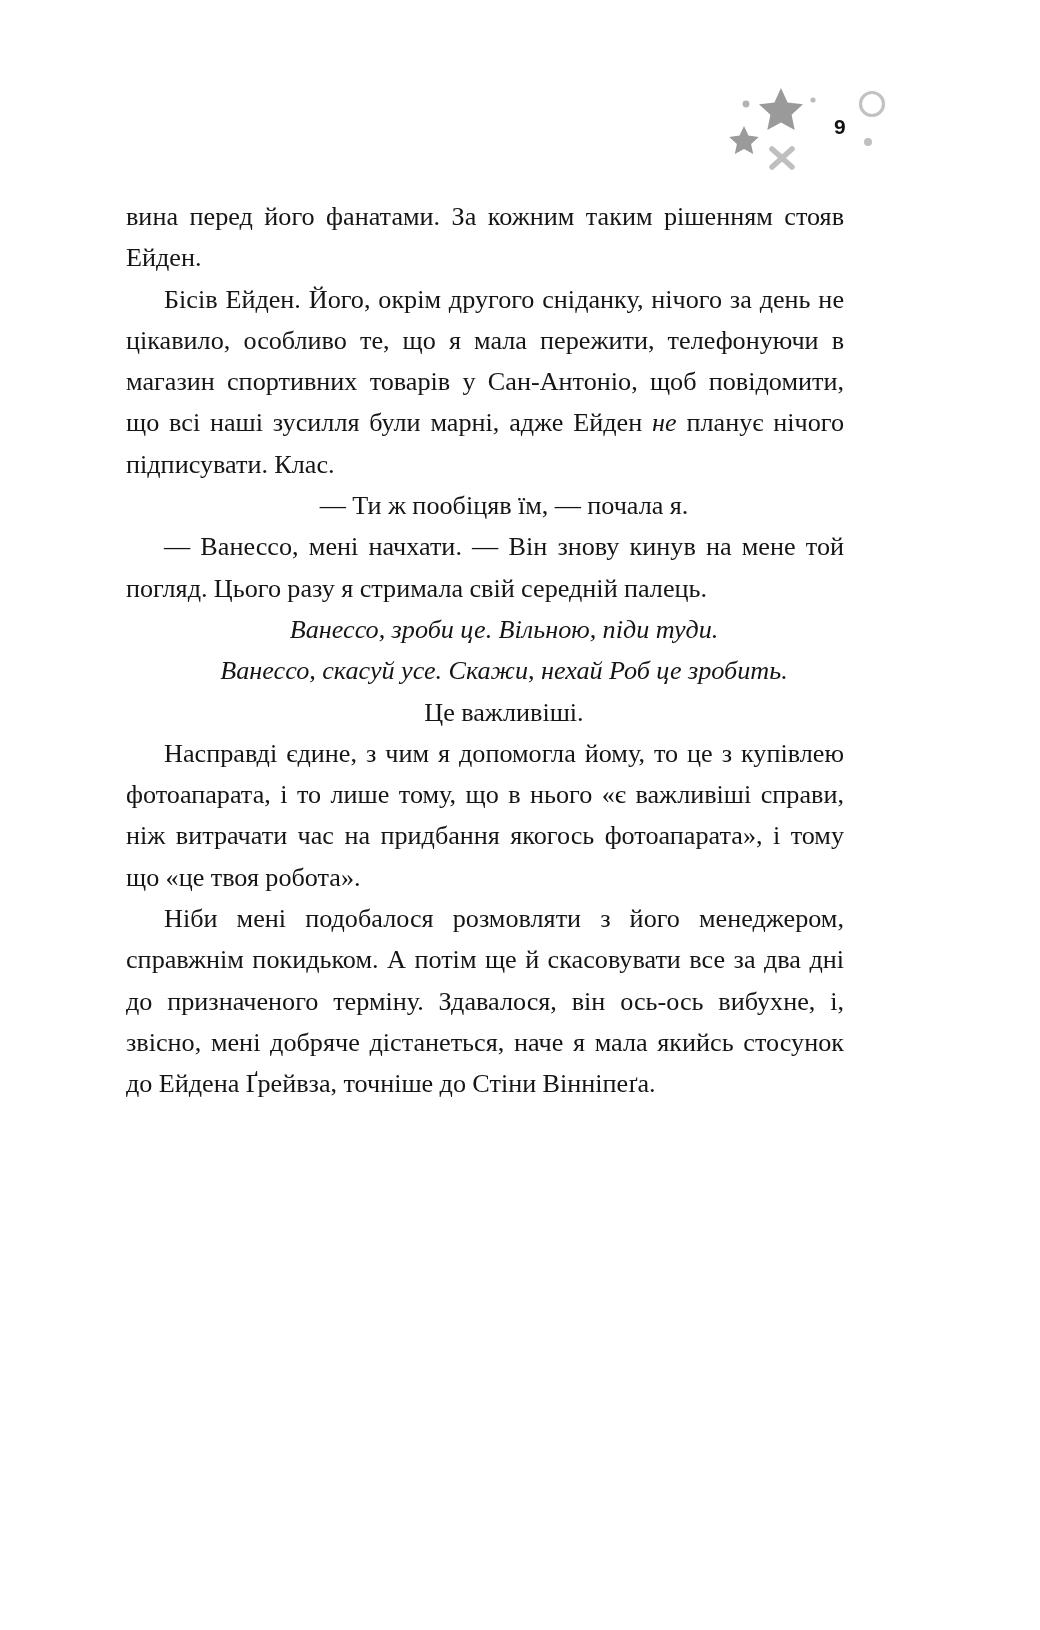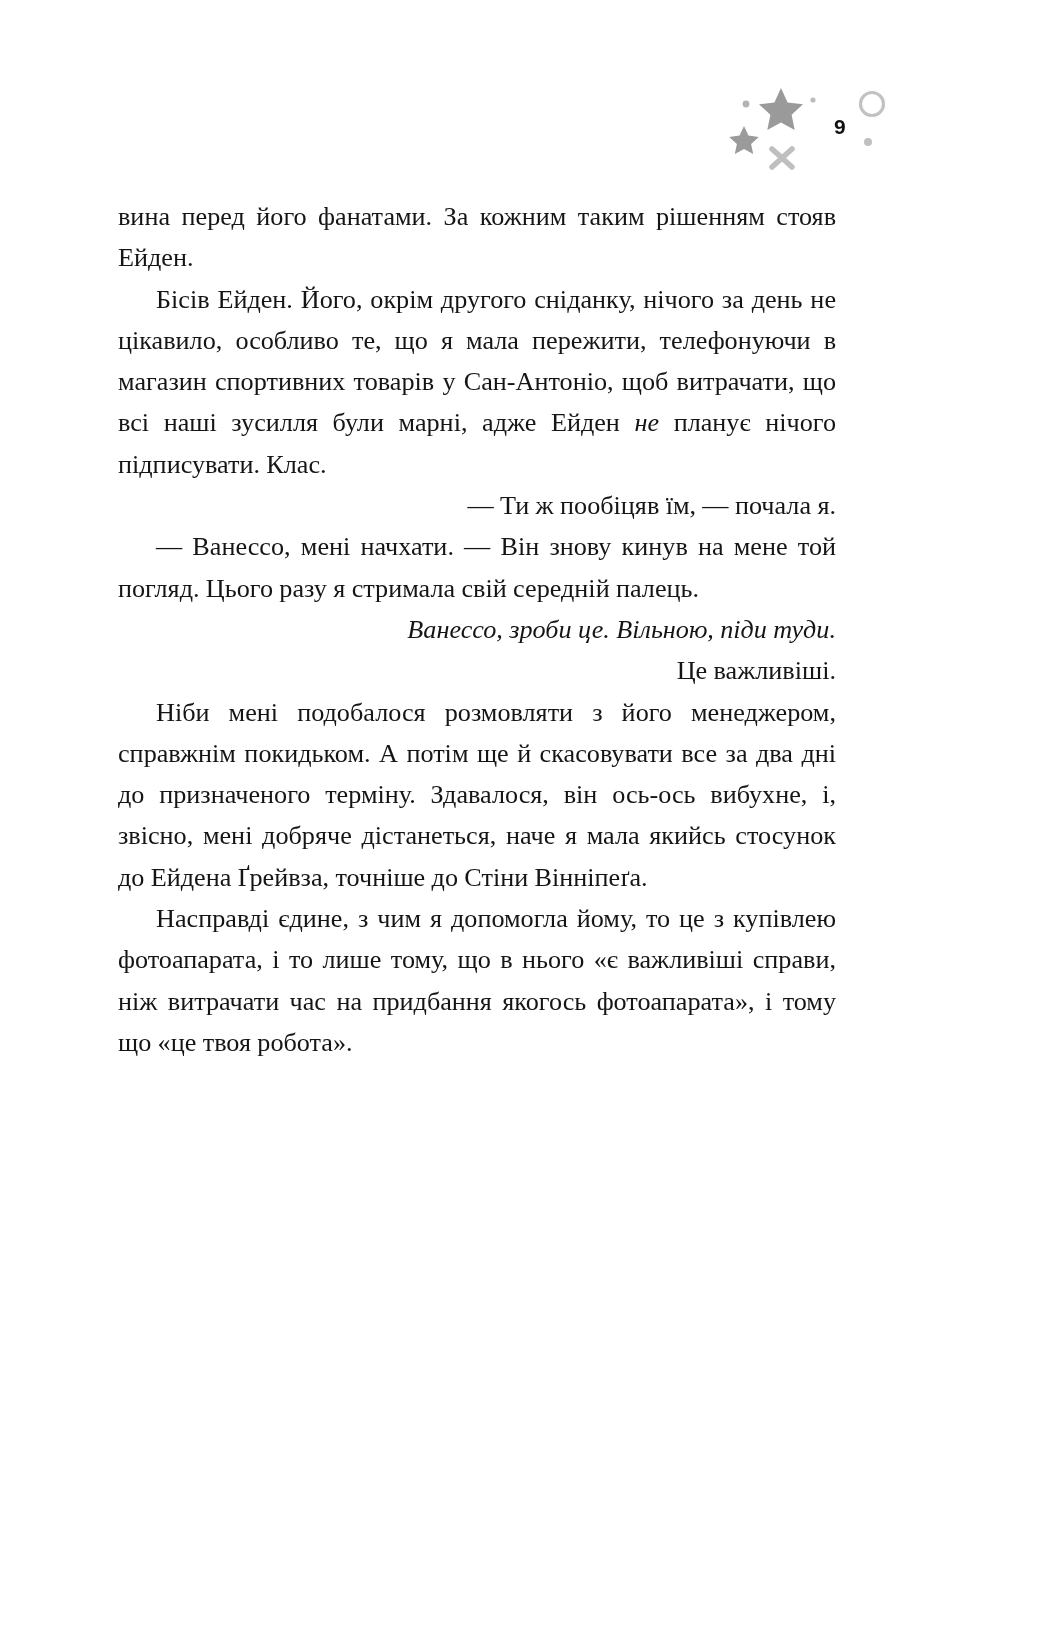--- a/index.html
+++ b/index.html
@@ -44,21 +44,21 @@
     font-size: 21px;
     font-weight: 600;
     color: #111111;
     letter-spacing: 0;
     line-height: 1;
   }
 
   
   .text-column {
     position: absolute;
-    left: 118px;
+    left: 126px;
     top: 196px;
     width: 718px;
   }
   p.para {
     margin: 0;
     font-size: 26.2px;
     line-height: 41.3px;
     text-align: justify;
     text-justify: inter-word;
     -webkit-hyphens: none;
@@ -66,21 +66,21 @@
     word-spacing: -0.2px;
   }
   p.para.indent {
     text-indent: 38px;
   }
   p.para.noindent {
     text-indent: 0;
   }
   
   p.para.flush {
-    text-align: right;
+    text-align: center;
   }
   em, .i {
     font-style: italic;
   }
 </style>
 </head>
 <body>
 
 <div class="page">
 
@@ -108,32 +108,33 @@
       </svg>
     </div>
 
     <div class="folio">9</div>
   </div>
 
   <div class="text-column">
 
     <p class="para noindent"><span>вина перед його фанатами. За кожним таким рішенням стояв Ейден.</span></p>
 
-    <p class="para indent"><span>Бісів Ейден. Його, окрім другого сніданку, нічого за день не цікавило, особливо те, що я мала пережити, телефонуючи в магазин спортивних товарів у Сан-Антоніо, щоб витрачати, що всі наші зусилля були марні, адже Ейден </span><em class="i">не</em><span> планує нічого підписувати. Клас.</span></p>
+    <p class="para indent"><span>Бісів Ейден. Його, окрім другого сніданку, нічого за день не цікавило, особливо те, що я мала пережити, телефонуючи в магазин спортивних товарів у Сан-Антоніо, щоб повідомити, що всі наші зусилля були марні, адже Ейден </span><em class="i">не</em><span> планує нічого підписувати. Клас.</span></p>
 
 
     <p class="para indent flush"><span>— Ти ж пообіцяв їм, — почала я.</span></p>
 
     <p class="para indent"><span>— Ванессо, мені начхати. — Він знову кинув на мене той погляд. Цього разу я стримала свій середній палець.</span></p>
 
 
 
     <p class="para indent flush"><em class="i">Ванессо, зроби це. Вільною, піди туди.</em></p>
 
+    <p class="para indent flush"><em class="i">Ванессо, скасуй усе. Скажи, нехай Роб це зробить.</em></p>
 
     <p class="para indent flush"><span>Це важливіші.</span></p>
 
+    <p class="para indent"><span>Насправді єдине, з чим я допомогла йому, то це з купівлею фотоапарата, і то лише тому, що в нього «є важливіші справи, ніж витрачати час на придбання якогось фотоапарата», і тому що «це твоя робота».</span></p>
+
     <p class="para indent"><span>Ніби мені подобалося розмовляти з його менеджером, справжнім покидьком. А потім ще й скасовувати все за два дні до призначеного терміну. Здавалося, він ось-ось вибухне, і, звісно, мені добряче дістанеться, наче я мала якийсь стосунок до Ейдена Ґрейвза, точніше до Стіни Вінніпеґа.</span></p>
-
-    <p class="para indent"><span>Насправді єдине, з чим я допомогла йому, то це з купівлею фотоапарата, і то лише тому, що в нього «є важливіші справи, ніж витрачати час на придбання якогось фотоапарата», і тому що «це твоя робота».</span></p>
 
   </div>
 </div>
 
 </body></html>

